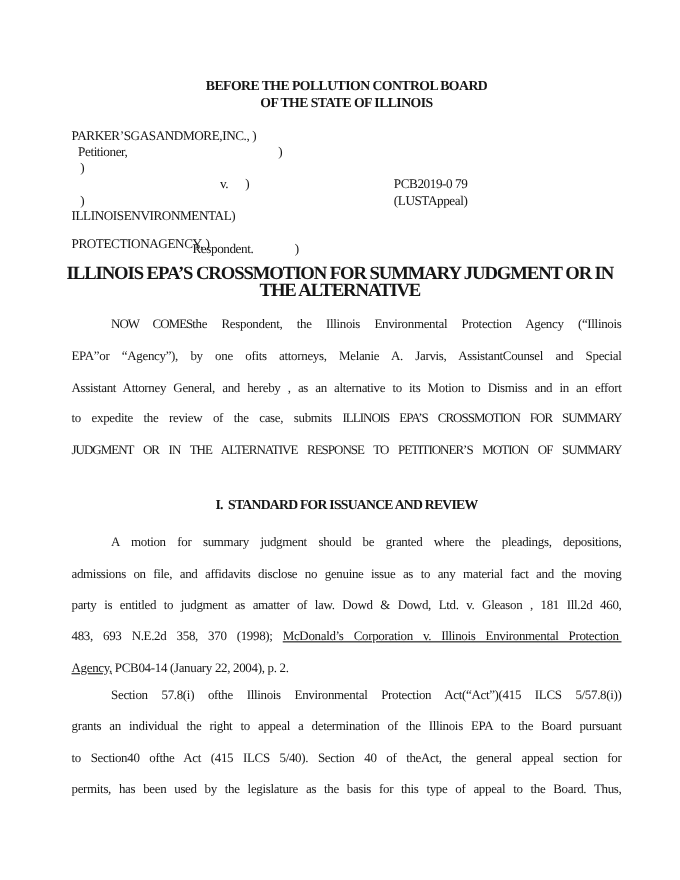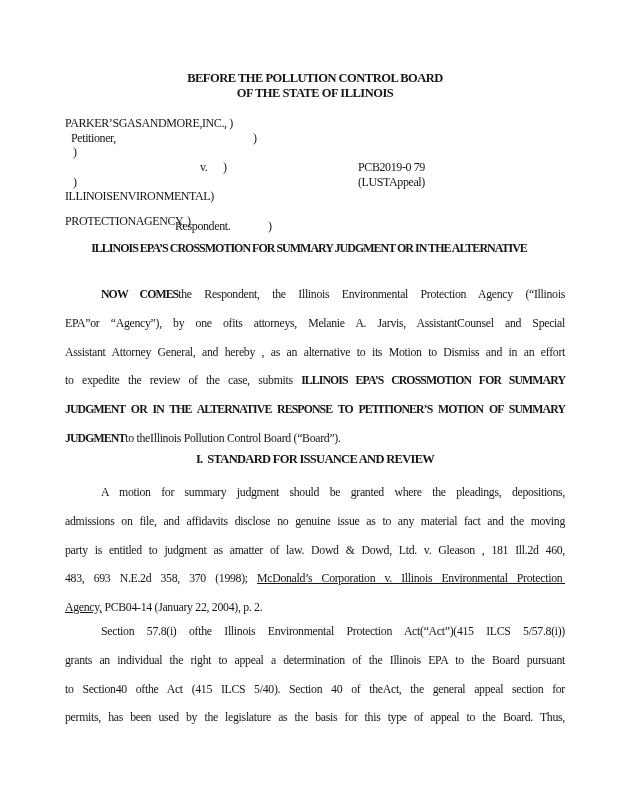--- a/index.html
+++ b/index.html
@@ -27,21 +27,21 @@
     font-size: 12px;
     letter-spacing: -0.4px;
   }
   .cap-row { position: relative; height: 14.7px; }
   .cap-row span { position: absolute; top: 0; white-space: pre; }
   .motion-title {
     position: absolute;
     top: 241px; left: 49px; width: 520px;
     text-align: center;
     font-weight: bold;
-    font-size: 12px;
+    font-size: 17px;
     line-height: 15.2px;
     letter-spacing: -1px;
   }
   .section-heading {
     position: absolute;
     top: 452px; left: 65px; width: 500px;
     text-align: center;
     font-weight: bold;
     font-size: 12.5px;
     line-height: 15px;
@@ -49,21 +49,21 @@
   }
   .para {
     position: absolute;
     left: 65px; width: 500px;
     font-size: 11.8px;
     letter-spacing: -0.3px;
   }
   .line { height: 28.8px; line-height: 28.8px; }
   .line.justify { text-align: justify; text-align-last: justify; }
   .line.indent { padding-left: 36px; }
-  .para .bold { font-weight: bold; letter-spacing: -0.9px; }
+  .para .bold { font-weight: normal; letter-spacing: -0.9px; }
   .para .underline { text-decoration: underline; text-align: right; }
 </style>
 </head>
 <body>
 
 <div class="page">
 
   <div class="court-header">
     <div>BEFORE THE POLLUTION CONTROL BOARD</div>
     <div>OF THE STATE OF ILLINOIS</div>
@@ -104,21 +104,20 @@
   <div class="motion-title">
     <div>ILLINOIS EPA’S CROSSMOTION FOR SUMMARY JUDGMENT OR IN THE ALTERNATIVE</div>
   </div>
 
   <div class="para" style="top:280px">
       <div class="line justify indent"><span class="bold">NOW COMES</span><span>the Respondent, the Illinois Environmental Protection Agency (“Illinois</span></div>
       <div class="line justify"><span>EPA”or “Agency”), by one ofits attorneys, Melanie A. Jarvis, AssistantCounsel and Special</span></div>
       <div class="line justify"><span>Assistant Attorney General, and hereby , as an alternative to its Motion to Dismiss and in an effort</span></div>
       <div class="line justify"><span>to expedite the review of the case, submits </span><span class="bold">ILLINOIS EPA’S CROSSMOTION FOR SUMMARY</span></div>
       <div class="line justify"><span class="bold">JUDGMENT OR IN THE ALTERNATIVE RESPONSE TO PETITIONER’S MOTION OF SUMMARY</span></div>
-      <div class="line"><span class="bold">JUDGMENT</span><span>to theIllinois Pollution Control Board (“Board”).</span></div>
     </div>
 
   <div class="section-heading">I.&nbsp; STANDARD FOR ISSUANCE AND REVIEW</div>
 
   <div class="para" style="top:478px">
       <div class="line justify indent"><span>A motion for summary judgment should be granted where the pleadings, depositions,</span></div>
       <div class="line justify"><span>admissions on file, and affidavits disclose no genuine issue as to any material fact and the moving</span></div>
       <div class="line justify"><span>party is entitled to judgment as amatter of law. Dowd &amp; Dowd, Ltd. v. Gleason , 181 Ill.2d 460,</span></div>
       <div class="line justify"><span>483, 693 N.E.2d 358, 370 (1998); </span><span class="underline">McDonald’s Corporation v. Illinois Environmental Protection&nbsp;</span></div>
       <div class="line"><span class="underline">Agency,</span><span> PCB04-14 (January 22, 2004), p. 2.</span></div>

